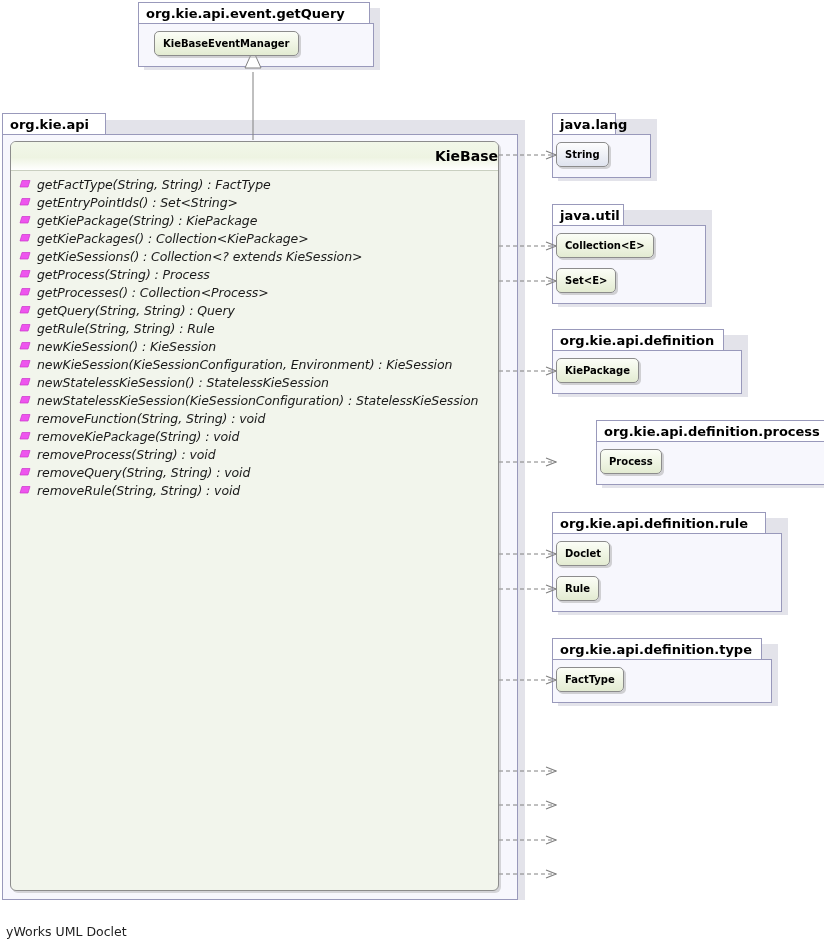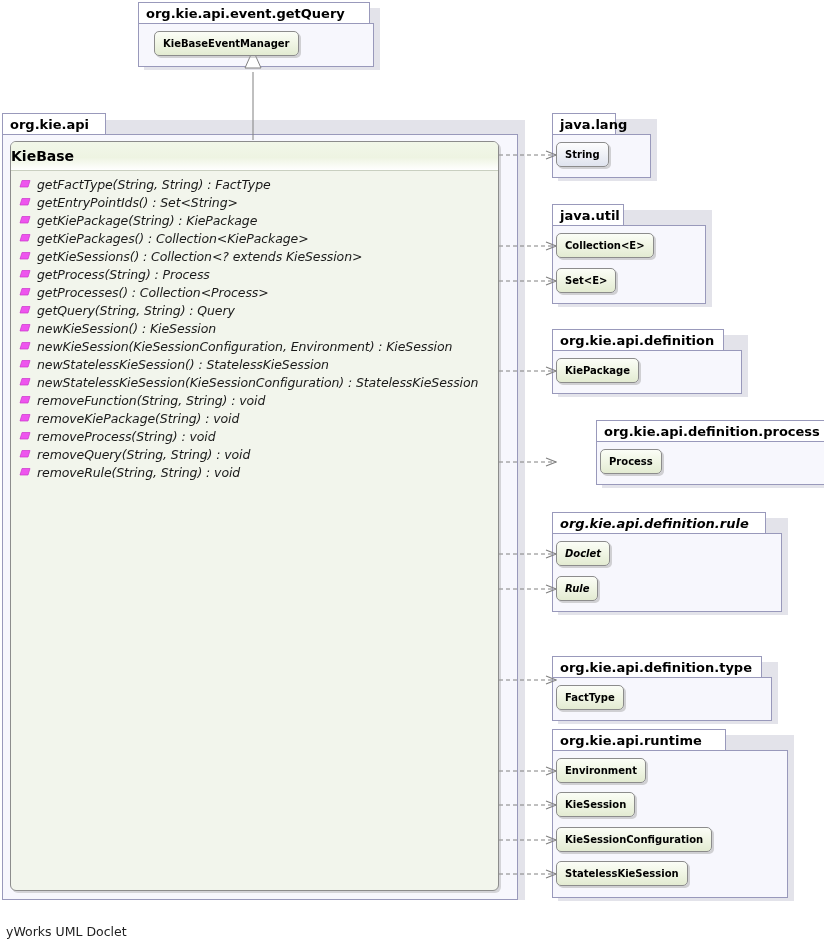--- a/index.html
+++ b/index.html
@@ -84,21 +84,21 @@
     border: 1px solid #8c8c8c;
     border-radius: 6px;
     background: #f2f5ec;
     z-index: 5;
     overflow: hidden;
     box-shadow: 2px 2px 0 rgba(160,160,160,0.4);
   }
   .bigclass-title {
     height: 28px;
     line-height: 28px;
-    text-align: left;
+    text-align: right;
     font-size: 14px;
     font-weight: bold;
     color: #000000;
     background: linear-gradient(to bottom, #f2f7e9 0%, #eef4e2 55%, #ffffff 100%);
     border-bottom: 1px solid #c9cfc0;
   }
   .bigclass-body {
     padding: 4px 0 0 0;
   }
   .mrow {
@@ -255,20 +255,28 @@
             </svg>
           </span>
           <span class="sig">getQuery(String, String) : Query</span>
         </div>
         <div class="mrow">
           <span class="glyph">
             <svg width="12" height="12" viewBox="0 0 12 12">
               <polygon points="3,2.5 11,2.5 9,9 1,9" fill="#ee55ee" stroke="#cc33cc" stroke-width="0.7"></polygon>
             </svg>
           </span>
+          <span class="sig">getRule(String, String) : Rule</span>
+        </div>
+        <div class="mrow">
+          <span class="glyph">
+            <svg width="12" height="12" viewBox="0 0 12 12">
+              <polygon points="3,2.5 11,2.5 9,9 1,9" fill="#ee55ee" stroke="#cc33cc" stroke-width="0.7"></polygon>
+            </svg>
+          </span>
           <span class="sig">newKieSession() : KieSession</span>
         </div>
         <div class="mrow">
           <span class="glyph">
             <svg width="12" height="12" viewBox="0 0 12 12">
               <polygon points="3,2.5 11,2.5 9,9 1,9" fill="#ee55ee" stroke="#cc33cc" stroke-width="0.7"></polygon>
             </svg>
           </span>
           <span class="sig">newKieSession(KieSessionConfiguration, Environment) : KieSession</span>
         </div>
@@ -353,40 +361,31 @@
     <div class="node" style="left:4px; top:29px;">KiePackage</div>
   </div>
 
   <div class="pkg" style="left:552px; top:420px; width:266px; height:68px;margin-left:44px;">
     <div class="pkg-shadow" style="left:6px; top:6px; width:260px; height:62px;"></div>
     <div class="pkg-tab" style="width:250px;">org.kie.api.definition.process</div>
     <div class="pkg-body" style="top:21px; width:260px; height:44px;"></div>
     <div class="node" style="left:4px; top:29px;">Process</div>
   </div>
 
-  <div class="pkg" style="left:552px; top:512px; width:236px; height:92px;font-style:italic;">
+  <div class="pkg" style="left:552px; top:512px; width:236px; height:92px;">
     <div class="pkg-shadow" style="left:6px; top:6px; width:230px; height:97px;"></div>
     <div class="pkg-tab" style="width:214px;">org.kie.api.definition.rule</div>
     <div class="pkg-body" style="top:21px; width:230px; height:79px;"></div>
     <div class="node" style="left:4px; top:29px;">Doclet</div>
     <div class="node" style="left:4px; top:64px;">Rule</div>
   </div>
 
-  <div class="pkg" style="left:552px; top:656px; width:226px; height:82px;">
+  <div class="pkg" style="left:552px; top:638px; width:226px; height:82px;">
     <div class="pkg-shadow" style="left:6px; top:6px; width:220px; height:62px;"></div>
     <div class="pkg-tab" style="width:210px;">org.kie.api.definition.type</div>
     <div class="pkg-body" style="top:21px; width:220px; height:44px;"></div>
     <div class="node" style="left:4px; top:29px;">FactType</div>
   </div>
 
-  <div class="pkg" style="left:552px; top:729px; width:242px; height:172px;">
-    <div class="pkg-shadow" style="left:6px; top:6px; width:236px; height:166px;"></div>
-    <div class="pkg-tab" style="width:174px;">org.kie.api.runtime</div>
-    <div class="pkg-body" style="top:21px; width:236px; height:148px;"></div>
-    <div class="node" style="left:4px; top:29px;">Environment</div>
-    <div class="node" style="left:4px; top:63px;">KieSession</div>
-    <div class="node" style="left:4px; top:98px;">KieSessionConfiguration</div>
-    <div class="node" style="left:4px; top:132px;">StatelessKieSession</div>
-  </div>
 
   <div class="footer">yWorks UML Doclet</div>
 
 </div>
 
 </body></html>

